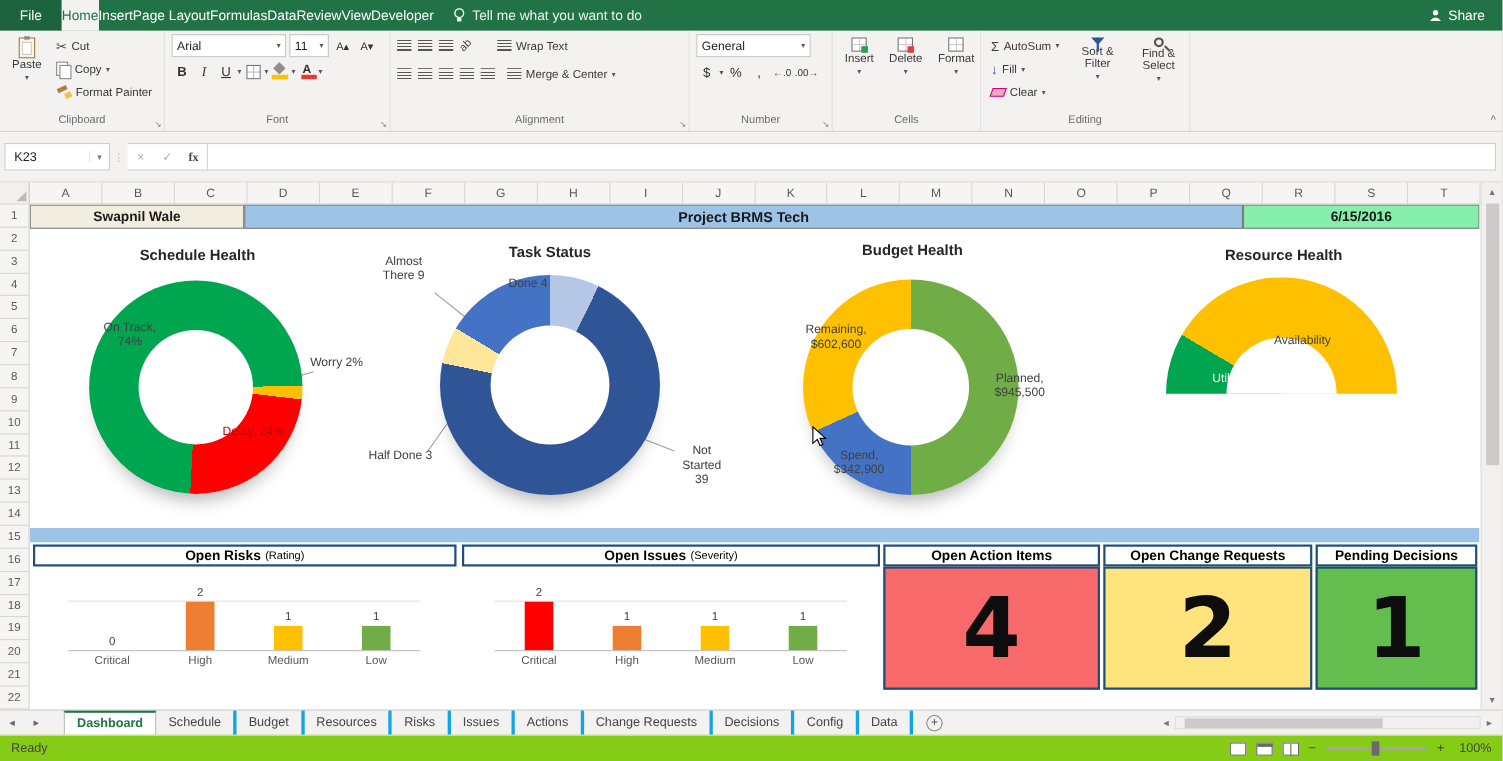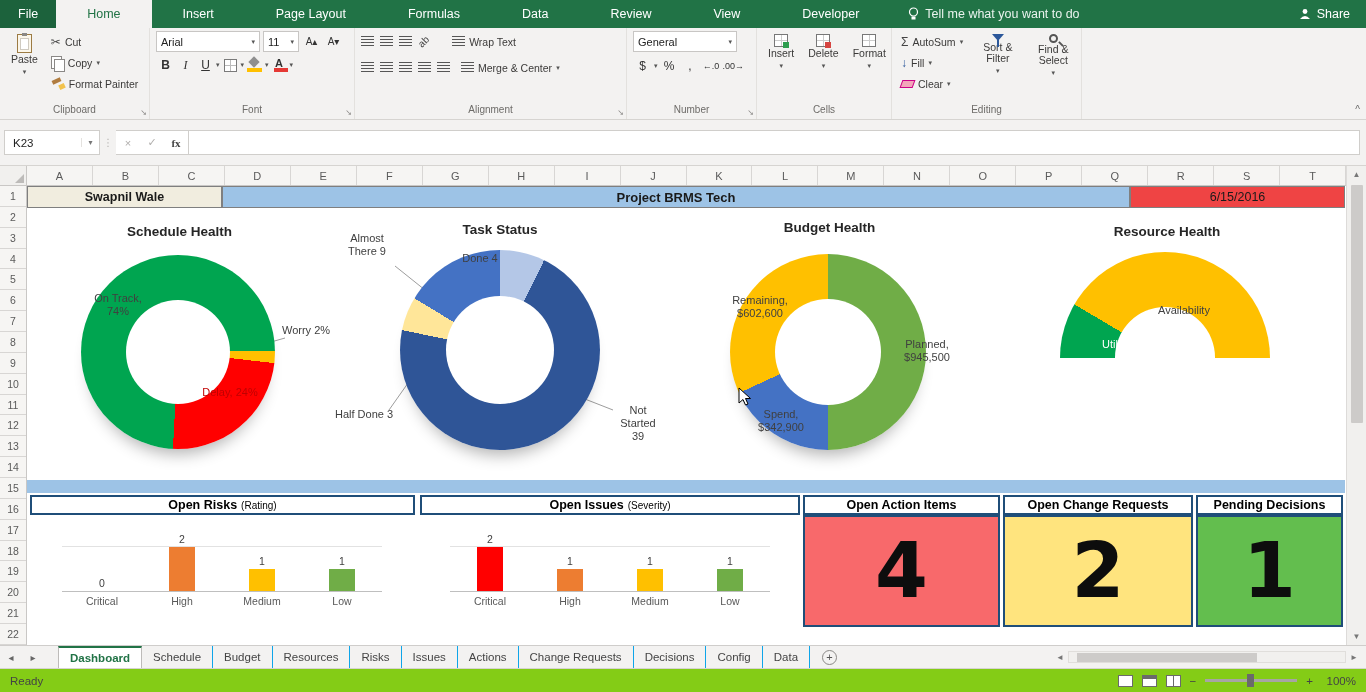--- a/index.html
+++ b/index.html
@@ -2,21 +2,21 @@
 <html><head>
 <meta charset="utf-8">
 <style>
   *{margin:0;padding:0;box-sizing:border-box;}
   body{font-family:"Liberation Sans",sans-serif;background:#888;}
   .app{position:relative;width:1366px;height:692px;background:#fff;overflow:hidden;font-size:12px;color:#333;}
 
   
   .titlebar{position:absolute;left:0;top:0;right:0;height:28px;background:#217346;display:flex;align-items:stretch;color:#fff;}
   .rtabs{display:flex;align-items:stretch;}
-  .rtab{display:flex;align-items:center;padding:0 31px;font-size:12.5px;cursor:default;white-space:nowrap;}
+  .rtab{display:flex;align-items:center;padding:0 0;font-size:12.5px;cursor:default;white-space:nowrap;}
   .rtab.file{background:rgba(0,0,0,.14);padding:0 18px;}
   .rtab.active{background:#f3f2f1;color:#217346;}
   .tellme{display:flex;align-items:center;gap:6px;margin-left:18px;font-size:12.5px;color:#eaf3ee;}
   .share{margin-left:auto;display:flex;align-items:center;gap:6px;padding:0 16px;font-size:12.5px;}
 
   
   .ribbon{position:absolute;left:0;top:28px;right:0;height:92px;background:#f3f2f1;border-bottom:1px solid #d6d4d1;display:flex;}
   .grp{position:relative;height:100%;border-right:1px solid #e3e1de;display:flex;flex-direction:column;flex:0 0 auto;}
   .grp-body{flex:1;display:flex;padding:3px 4px 0 6px;gap:5px;align-items:flex-start;}
   .grp-label{height:16px;text-align:center;font-size:10px;color:#6d6b68;line-height:14px;}
@@ -114,21 +114,21 @@
   
   .vscroll{position:absolute;left:1346px;top:166px;width:20px;height:479px;background:#f1f0ee;border-left:1px solid #dddbd9;display:flex;flex-direction:column;align-items:center;}
   .varrow{height:17px;display:flex;align-items:center;justify-content:center;font-size:8px;color:#777;width:100%;}
   .vthumb{width:12px;height:238px;background:#cdcbc9;border-radius:1px;margin-top:2px;}
   .vspacer{flex:1;}
 
   
   .tabbar{position:absolute;left:0;top:645px;right:0;height:23px;background:#f3f2f1;border-top:1px solid #cfcdcb;display:flex;align-items:stretch;}
   .tabnav{width:22px;display:flex;align-items:center;justify-content:center;color:#666;font-size:10px;}
   .stabs{display:flex;align-items:stretch;margin-left:14px;}
-  .stab{display:flex;align-items:center;padding:0 11px;font-size:11.5px;color:#444;border-right:1px solid #0ea5e9;white-space:nowrap;}
+  .stab{display:flex;align-items:center;padding:0 11px;font-size:11.5px;color:#444;border-right:3px solid #0ea5e9;white-space:nowrap;}
   .stab.active{background:#fff;color:#217346;font-weight:bold;border-top:2px solid #217346;border-right:1px solid #bdbbb9;border-left:1px solid #bdbbb9;}
   .newsheet{display:flex;align-items:center;padding:0 12px;}
   .plus-circle{width:15px;height:15px;border:1px solid #8a8886;border-radius:50%;font-size:11px;line-height:13px;text-align:center;color:#555;}
   .hscroll{position:absolute;right:4px;top:3px;width:310px;height:16px;display:flex;align-items:center;background:#f3f2f1;}
   .harrow{width:16px;text-align:center;font-size:8px;color:#777;}
   .htrack{flex:1;height:12px;background:#f1f0ee;border:1px solid #e0dedb;position:relative;}
   .hthumb{position:absolute;left:8px;top:1px;height:9px;width:180px;background:#cdcbc9;}
 
   
   .statusbar{position:absolute;left:0;top:668px;right:0;height:24px;background:#84cc16;border-top:1px solid #d6d4d1;display:flex;align-items:center;padding:0 10px;font-size:11.5px;color:#444;}
@@ -412,21 +412,21 @@
     </div>
 
   <div class="cells">
 
     <div class="r1cell" style="left: 0px; width: 195px; background: rgb(241, 237, 223);">
         <span>Swapnil Wale</span>
       </div>
     <div class="r1cell" style="left: 195px; width: 908px; font-size: 13px; background: rgb(157, 195, 230);">
         <span>Project BRMS Tech</span>
       </div>
-    <div class="r1cell" style="left:1103px;width:215px;font-weight:normal;background:#ef4444;">
+    <div class="r1cell" style="left:1103px;width:215px;font-weight:bold;background:#86efac;">
         <span>6/15/2016</span>
       </div>
 
     <svg class="leaders" width="1318" height="459">
       <line x1="258" y1="152" x2="237" y2="158" stroke="#9d9d9d"></line>
       <line x1="368" y1="80" x2="398" y2="104" stroke="#9d9d9d"></line>
       <line x1="452" y1="96" x2="463" y2="107" stroke="#9d9d9d"></line>
       <line x1="362" y1="224" x2="386" y2="190" stroke="#9d9d9d"></line>
       <line x1="586" y1="224" x2="540" y2="206" stroke="#9d9d9d"></line>
       <line x1="748" y1="222" x2="731" y2="202" stroke="#9d9d9d"></line>

